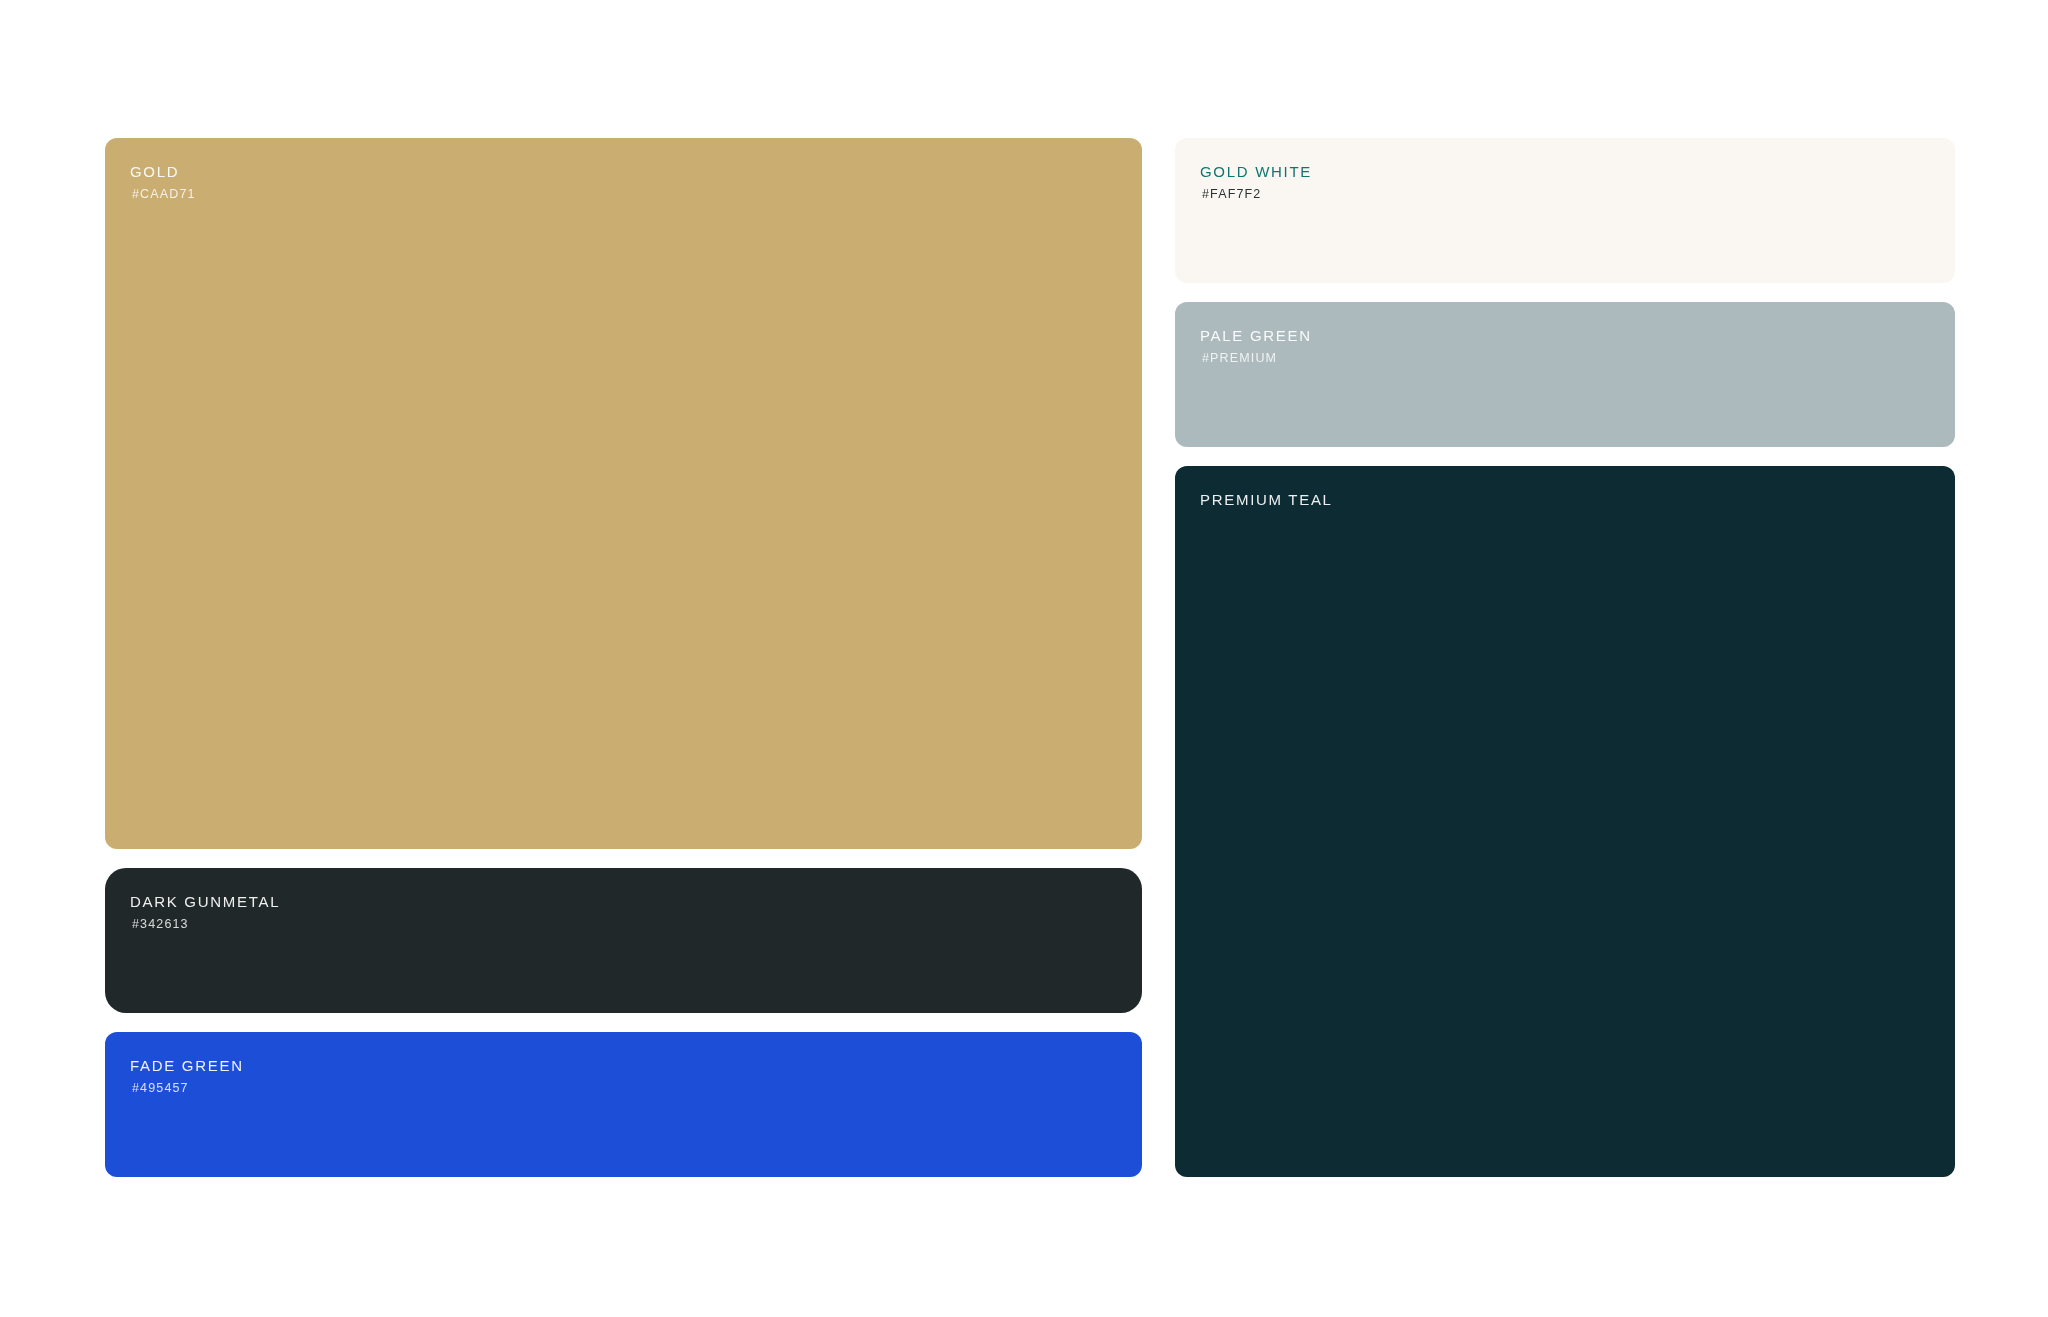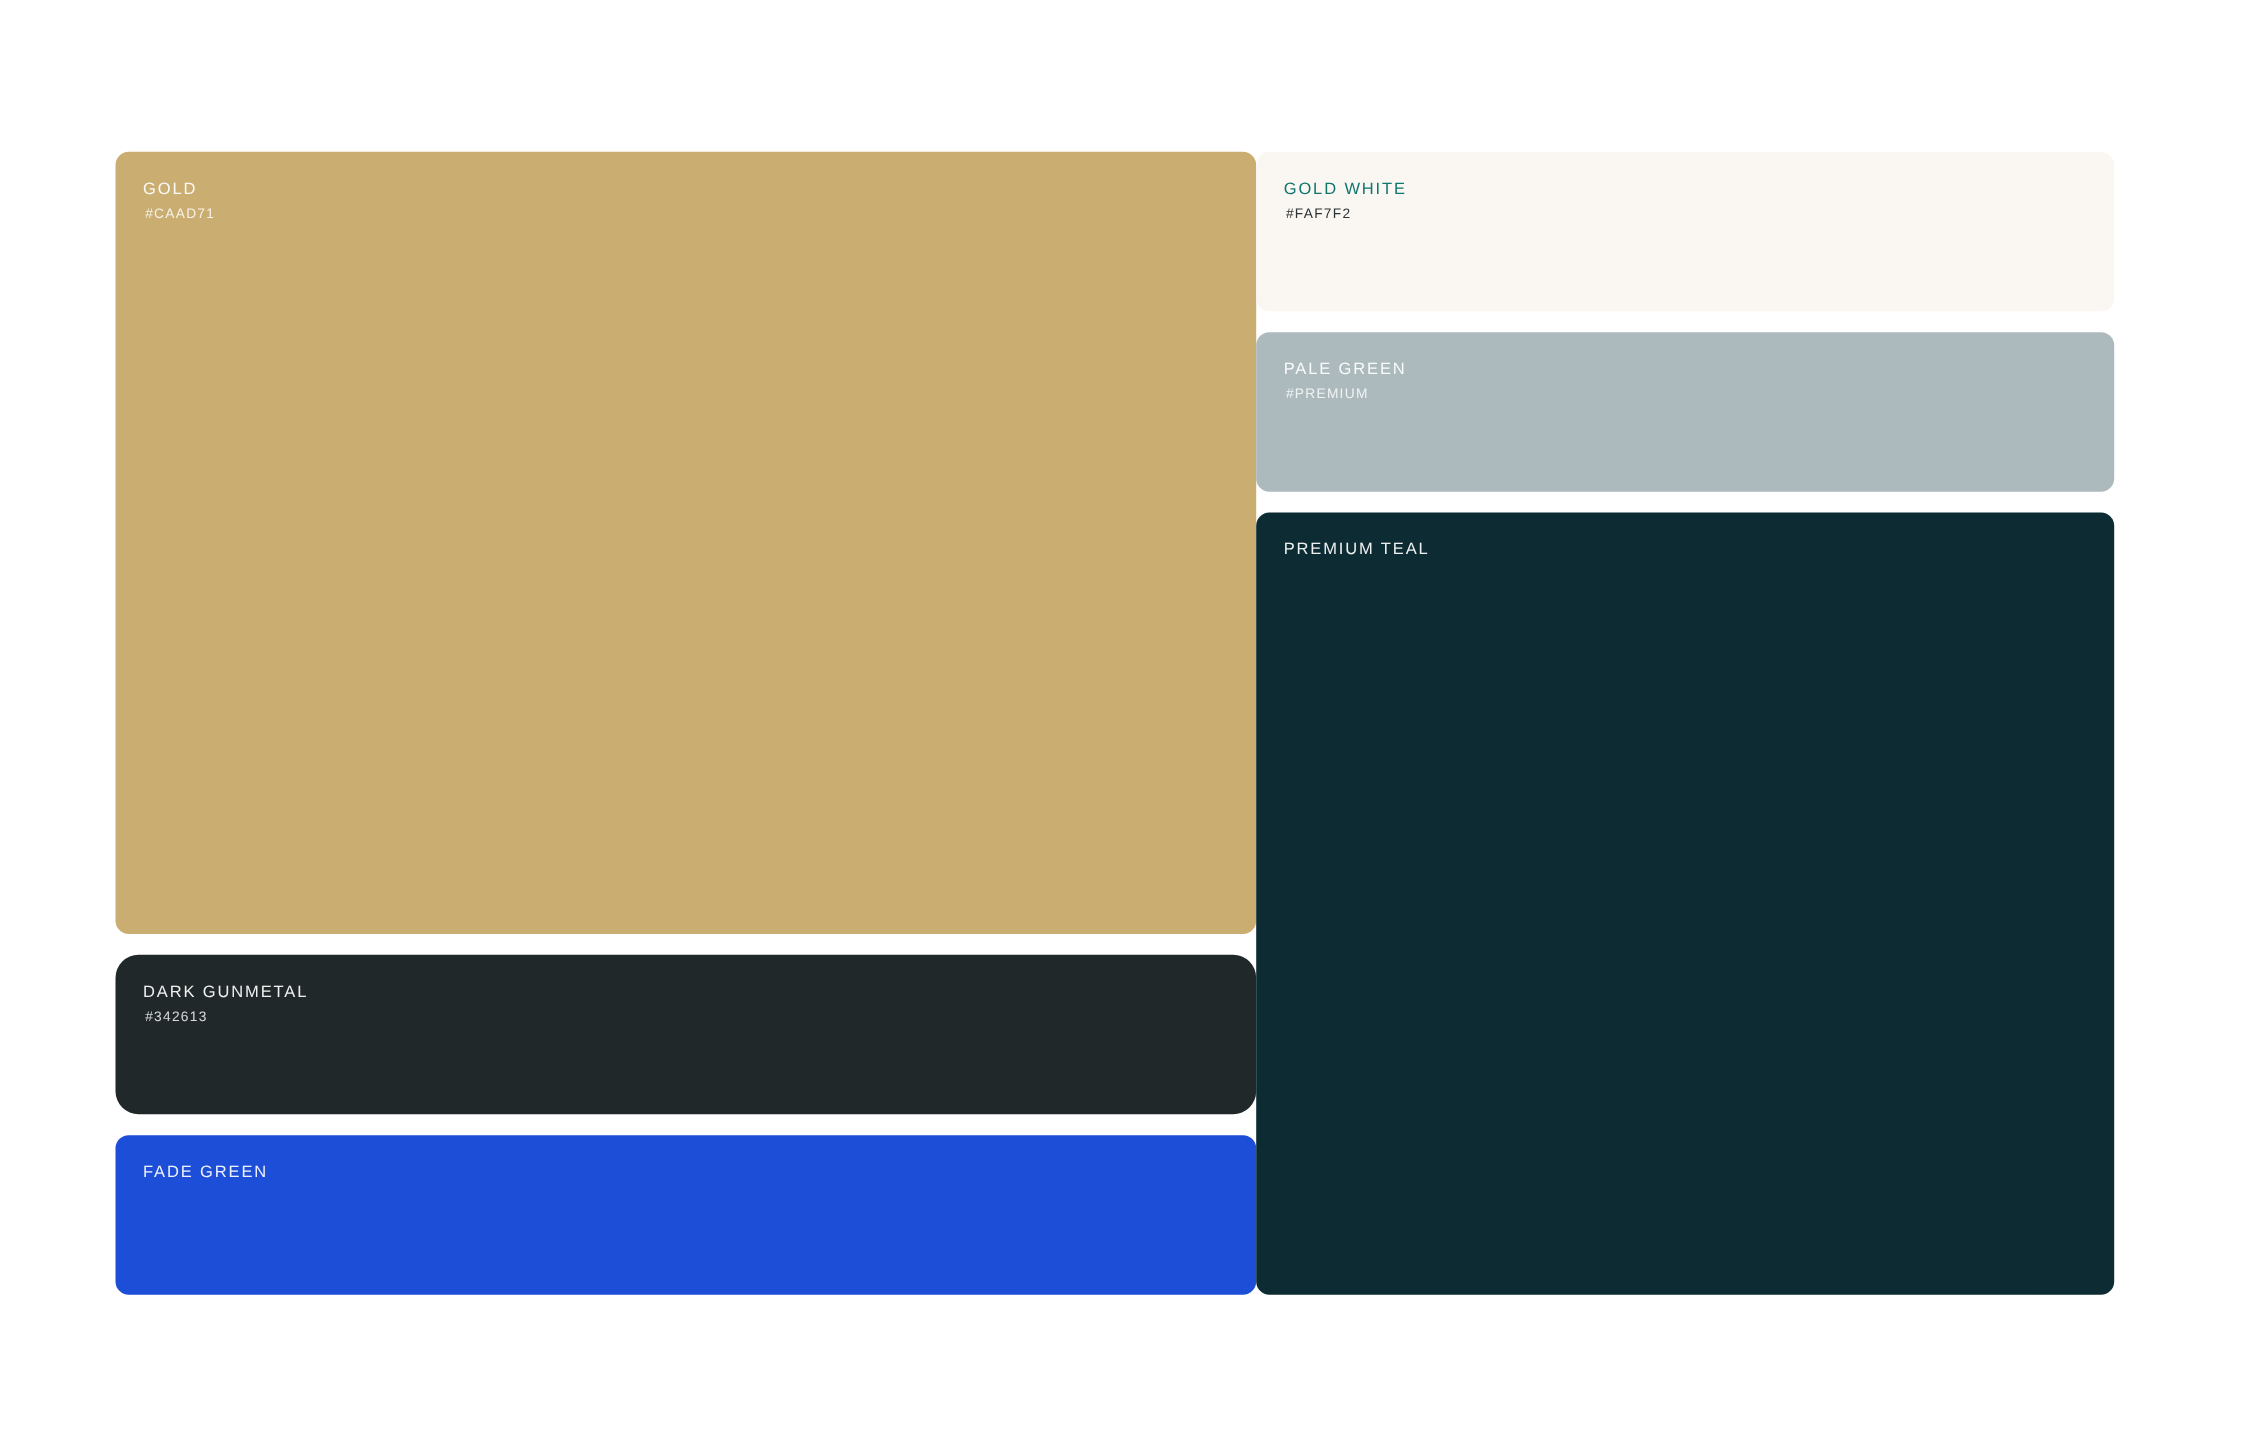--- a/index.html
+++ b/index.html
@@ -17,20 +17,21 @@
   }
 
   .palette-board {
     position: absolute;
     left: 105px;
     top: 138px;
     width: 1850px;
     height: 1039px;
     display: flex;
     flex-direction: row;
+    gap: 33px;
   }
 
   .palette-column {
     display: flex;
     flex-direction: column;
     gap: 19px;
   }
   .column-left  { width: 1037px; }
   .column-right { width: 780px; }
 
@@ -85,20 +86,21 @@
       <p class="swatch-hex">#CAAD71</p>
     </div>
 
     <div class="swatch swatch-short text-light" style="background-color: rgb(33, 40, 41); border-radius: 21px;">
       <p class="swatch-label">DARK GUNMETAL</p>
       <p class="swatch-hex">#342613</p>
     </div>
 
     <div class="swatch swatch-short text-light" style="background-color: #1d4ed8;">
       <p class="swatch-label">FADE GREEN</p>
+      <p class="swatch-hex">#495457</p>
     </div>
 
   </div>
 
   <div class="palette-column column-right">
 
     <div class="swatch swatch-short text-dark" style="background-color: rgb(250, 247, 242);">
       <p class="swatch-label">GOLD WHITE</p>
       <p class="swatch-hex">#FAF7F2</p>
     </div>

